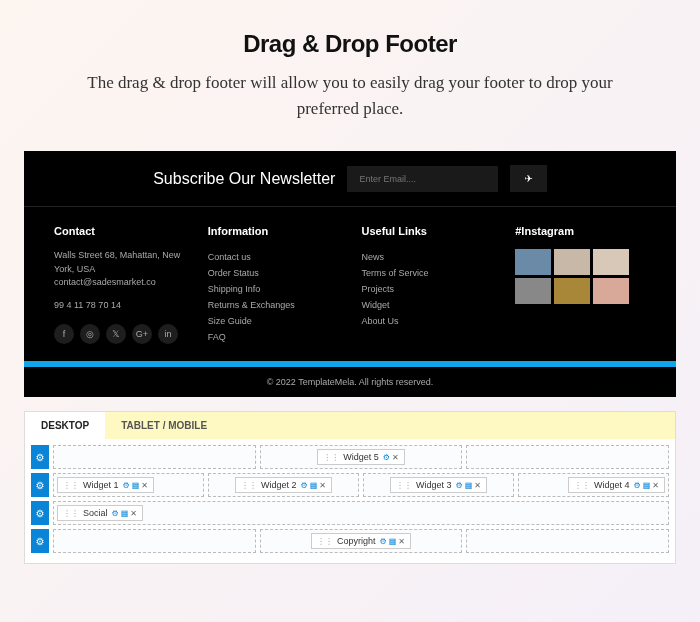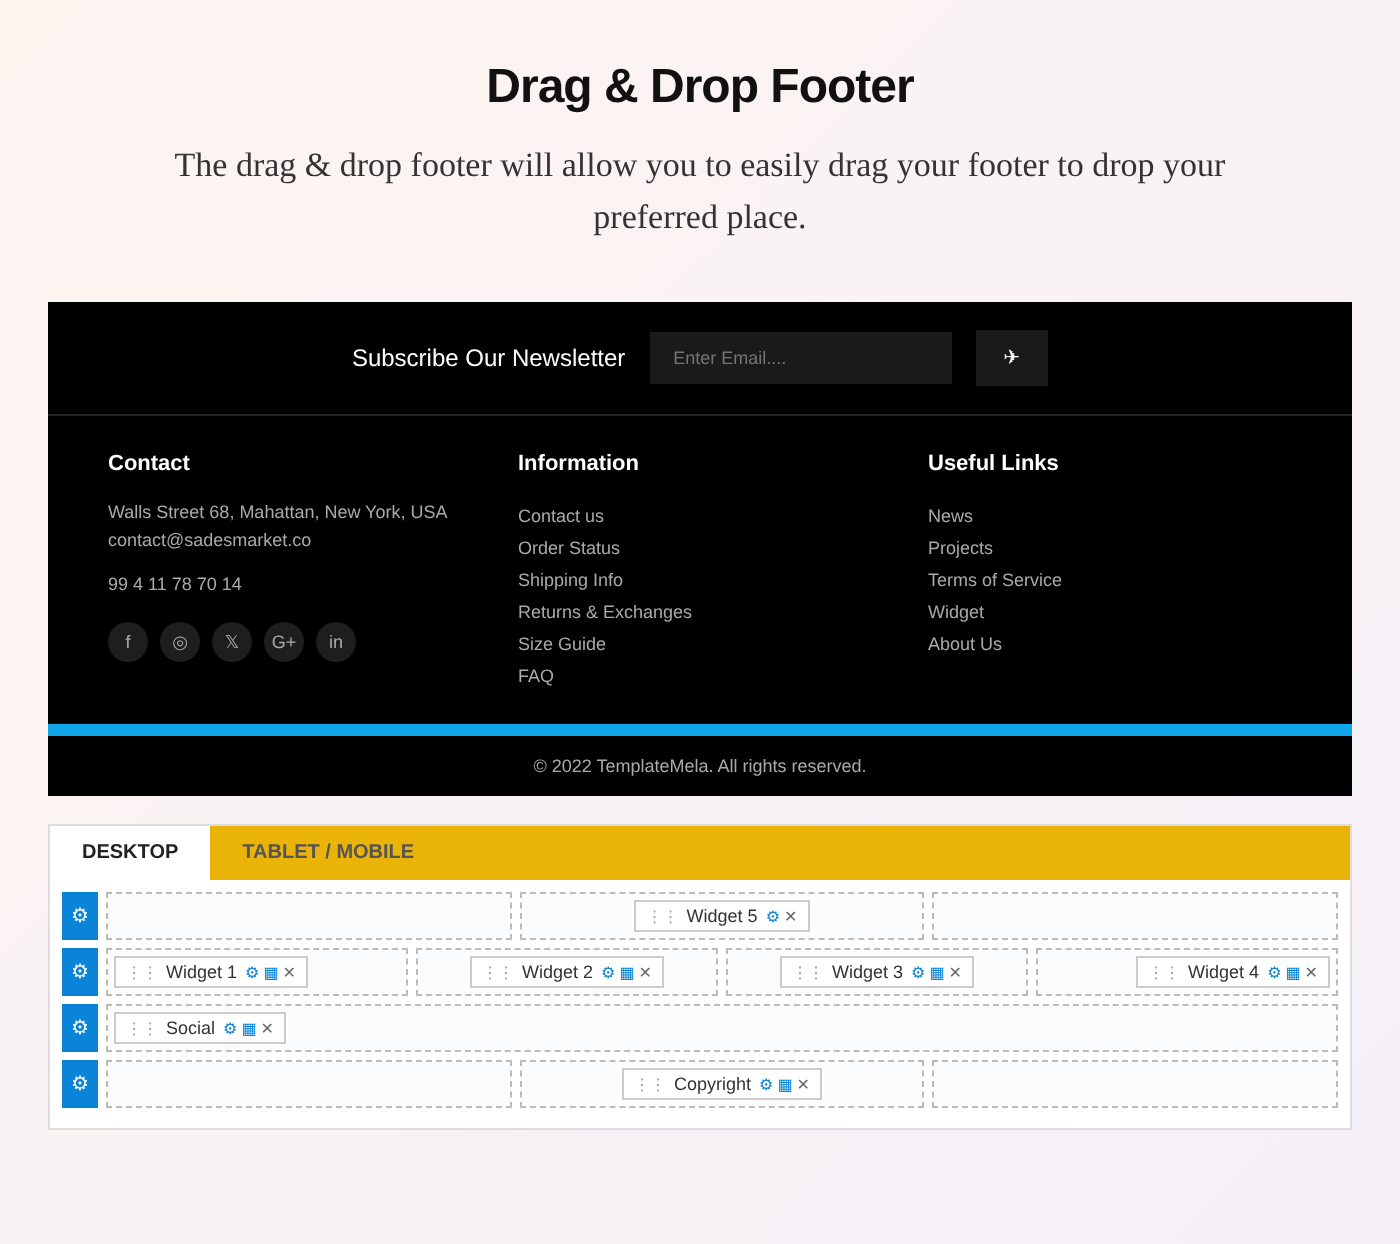--- a/index.html
+++ b/index.html
@@ -4,39 +4,39 @@
 <style>
 * { margin: 0; padding: 0; box-sizing: border-box; }
 body { font-family: -apple-system, BlinkMacSystemFont, "Segoe UI", Arial, sans-serif; background: linear-gradient(135deg, #fdf5f0 0%, #f5f0f8 100%); width: 700px; height: 622px; overflow: hidden; }
 
 .hero { text-align: center; padding: 30px 40px 20px; }
 .hero h1 { font-size: 24px; font-weight: 800; color: #111; letter-spacing: -0.5px; }
 .hero p { font-size: 17px; color: #333; margin-top: 12px; line-height: 1.5; padding: 0 30px; font-family: Liberation Serif, serif; }
 
 .footer-preview { background: #000; margin: 10px 24px 0; padding: 0; color: #fff; font-size: 10px; }
 .newsletter { display: flex; align-items: center; justify-content: center; gap: 12px; padding: 14px 0; border-bottom: 1px solid #222; }
-.newsletter-label { font-size: 12px; font-weight: 500; color: #fff; }
+.newsletter-label { font-size: 16px; font-weight: 500; color: #fff; }
 .newsletter-input { background: #1a1a1a; border: none; color: #888; padding: 8px 12px; width: 151px; font-size: 9px; }
 .newsletter-btn { background: #1a1a1a; border: none; color: #fff; padding: 8px 14px; cursor: pointer; font-size: 10px; }
 
 .cols { display: flex; padding: 18px 30px 16px; gap: 23px; }
 .col { flex: 1; }
 .col h4 { font-size: 11px; font-weight: 600; margin-bottom: 12px; color: #fff; }
 .col .addr { color: #aaa; font-size: 9px; line-height: 1.5; }
 .col .phone { color: #aaa; font-size: 9px; margin-top: 10px; }
 .col ul { list-style: none; }
 .col ul li { color: #aaa; font-size: 9px; padding: 3px 0; }
 .socials { display: flex; gap: 6px; margin-top: 14px; }
 .social { width: 20px; height: 20px; border-radius: 50%; background: #1e1e1e; display: flex; align-items: center; justify-content: center; font-size: 9px; color: #aaa; }
 .insta-grid { display: grid; grid-template-columns: repeat(3, 36px); grid-template-rows: repeat(2, 26px); gap: 3px; }
 .insta-grid div { background: #555; }
 .copyright { text-align: center; padding: 10px; font-size: 9px; color: #aaa; border-top: 6px solid #0ea5e9; }
 
 .builder { margin: 14px 24px 0; background: #fff; border: 1px solid #ddd; }
-.tabs { display: flex; background: #eab308; }
+.tabs { display: flex; background: #fef9c3; }
 .tab { padding: 8px 16px; font-size: 10px; font-weight: 600; color: #555; cursor: pointer; }
 .tab.active { background: #fff; color: #222; }
 .rows { padding: 6px; }
 .brow { display: flex; gap: 4px; margin-bottom: 4px; align-items: stretch; }
 .gear-btn { width: 18px; background: #0a84d6; color: #fff; display: flex; align-items: center; justify-content: center; font-size: 10px; flex-shrink: 0; }
 .slot { flex: 1; border: 1px dashed #bbb; background: #fafcfe; padding: 3px; min-height: 24px; display: flex; align-items: center; }
 .slot.center { justify-content: center; }
 .slot.end { justify-content: flex-end; }
 .widget { display: inline-flex; align-items: center; gap: 4px; border: 1px solid #ccc; background: #fff; padding: 2px 5px; font-size: 9px; color: #333; }
 .widget .wicons { display: flex; gap: 2px; font-size: 8px; color: #0a84d6; }
@@ -83,25 +83,36 @@
         <li>Shipping Info</li>
         <li>Returns &amp; Exchanges</li>
         <li>Size Guide</li>
         <li>FAQ</li>
       </ul>
     </div>
     <div class="col">
       <h4>Useful Links</h4>
       <ul>
         <li>News</li>
+        <li>Terms of Service</li>
         <li>Projects</li>
-        <li>Terms of Service</li>
         <li>Widget</li>
         <li>About Us</li>
       </ul>
+    </div>
+    <div class="col">
+      <h4>#Instagram</h4>
+      <div class="insta-grid">
+        <div style="background:#6a8aa8"></div>
+        <div style="background:#c8b8a8"></div>
+        <div style="background:#d8c8b8"></div>
+        <div style="background:#888"></div>
+        <div style="background:#a88838"></div>
+        <div style="background:#d8a898"></div>
+      </div>
     </div>
   </div>
   <div class="copyright">© 2022 TemplateMela. All rights reserved.</div>
 </div>
 
 <div class="builder">
   <div class="tabs">
     <div class="tab active">DESKTOP</div>
     <div class="tab">TABLET / MOBILE</div>
   </div>

